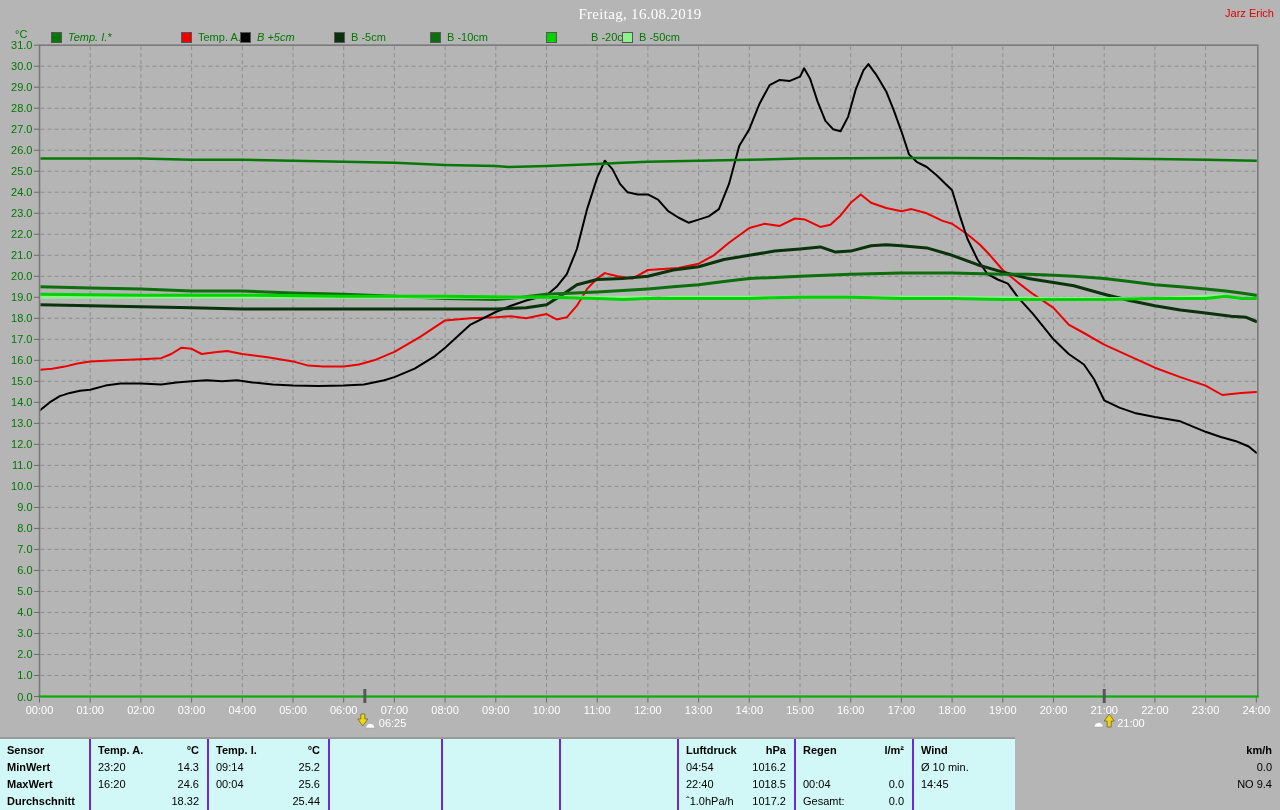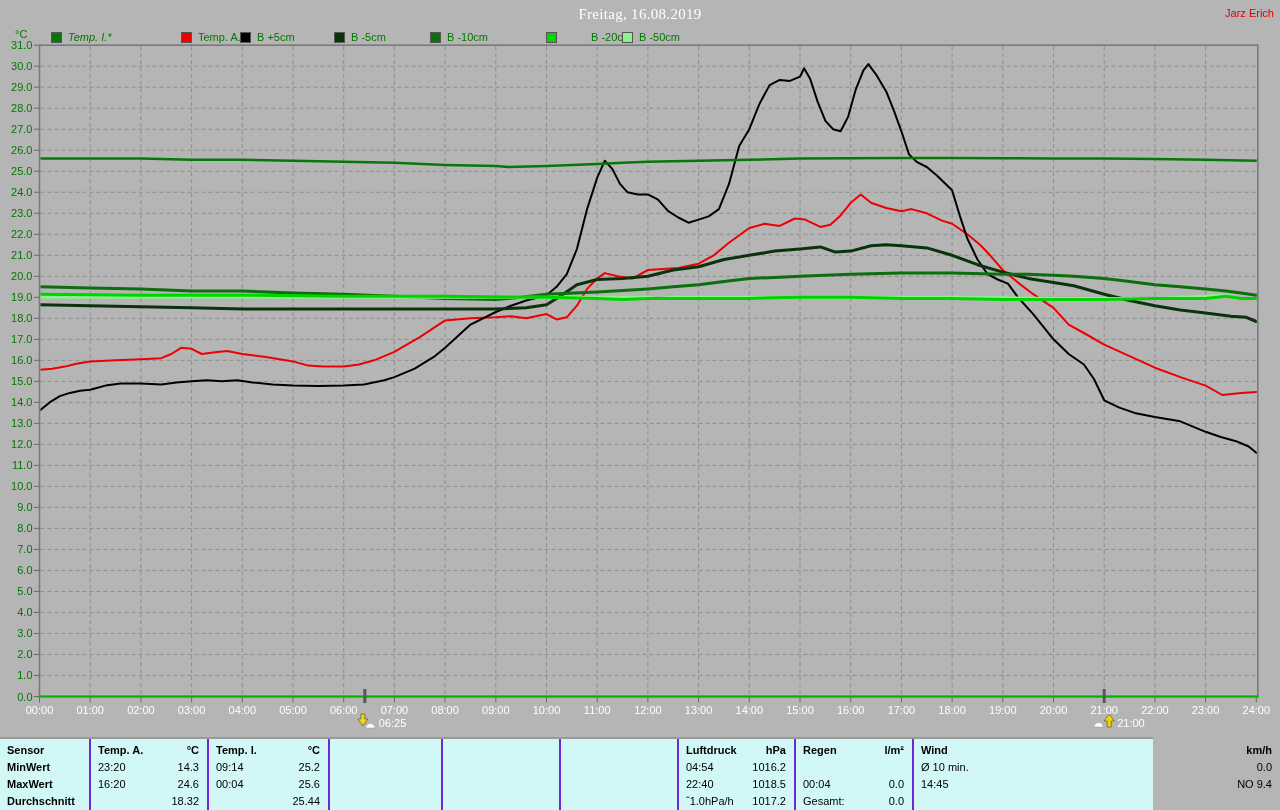--- a/index.html
+++ b/index.html
@@ -22,21 +22,21 @@
   .legend-item{
     position:absolute;top:31px;height:12px;display:flex;align-items:center;
     color:#007800;font-size:11px;white-space:nowrap;
   }
   .legend-item .swatch{
     width:9px;height:9px;margin-right:6px;display:inline-block;
     border:1px solid #555;
   }
   #chart-wrap{position:absolute;top:0;left:0;width:1280px;height:737px;}
   .stats{
-    position:absolute;top:737px;left:0;width:1153px;height:73px;
+    position:absolute;top:737px;left:0;width:1015px;height:73px;
     background:#d2f7f7;border-top:2px solid #9a9a9a;
     display:flex;box-sizing:border-box;font-size:11px;color:#000;
   }
   .sgroup{
     box-sizing:border-box;border-left:2px solid #6d28d9;
     padding-top:3px;flex:0 0 auto;
   }
   .sgroup:first-child{border-left:none;}
   .srow{
     height:17px;line-height:17px;display:flex;justify-content:space-between;
@@ -54,21 +54,21 @@
 <div class="unit-label">°C</div>
 <div id="legend">
     <div class="legend-item" style="left: 51px; font-style: italic;">
       <span class="swatch" style="background: rgb(7, 120, 7);"></span>
       <span>Temp. I.*</span>
     </div>
     <div class="legend-item" style="left: 145px; padding-left: 36px;">
       <span class="swatch" style="background: rgb(238, 0, 0);"></span>
       <span>Temp. A.*</span>
     </div>
-    <div class="legend-item" style="left: 240px;">
+    <div class="legend-item" style="left: 240px; font-style: italic;">
       <span class="swatch" style="background: rgb(0, 0, 0);"></span>
       <span>B +5cm</span>
     </div>
     <div class="legend-item" style="left: 334px;">
       <span class="swatch" style="background: rgb(11, 51, 11);"></span>
       <span>B -5cm</span>
     </div>
     <div class="legend-item" style="left: 430px;">
       <span class="swatch" style="background: rgb(12, 110, 12);"></span>
       <span>B -10cm</span>

